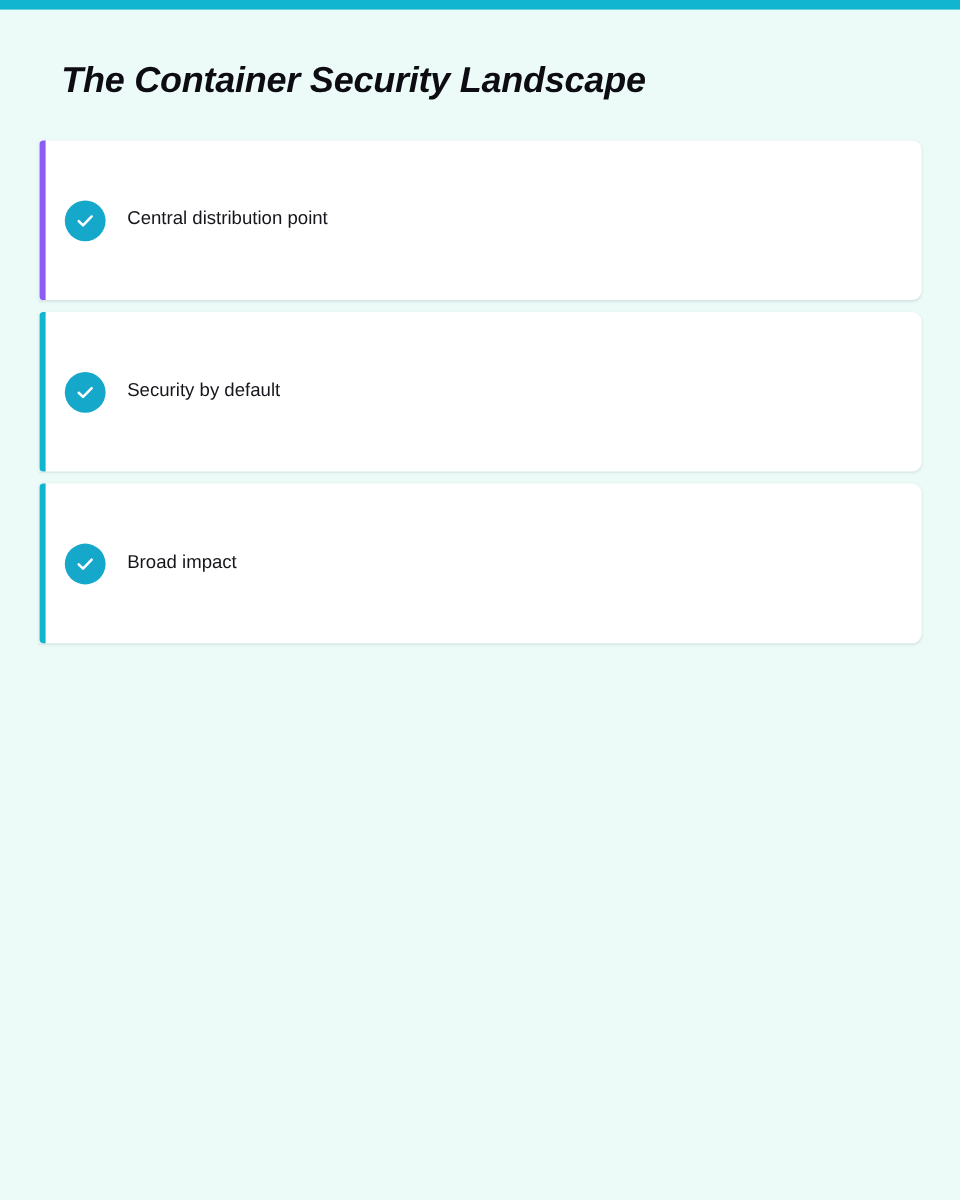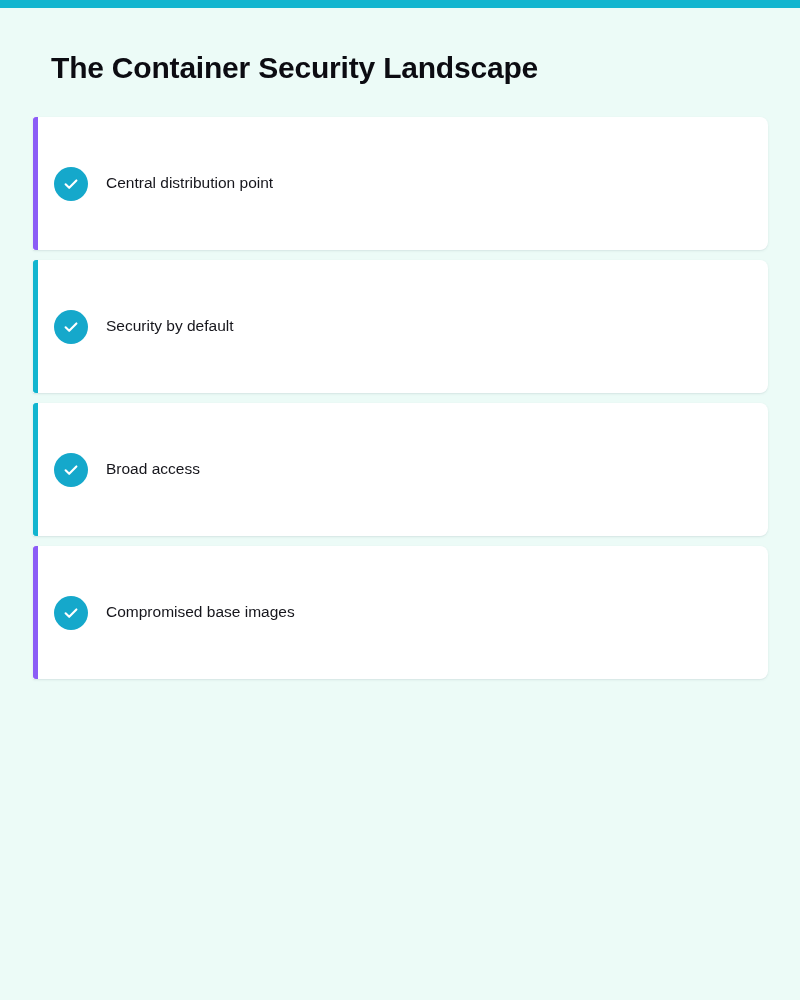--- a/index.html
+++ b/index.html
@@ -26,20 +26,21 @@
 
   #page-title {
     position: absolute;
     top: 31px;
     left: 51px;
     font-size: 30px;
     font-weight: bold;
     color: #0c0c12;
     letter-spacing: -0.2px;
     white-space: nowrap;
+    font-style: italic;
   }
 
   #card-list {
     position: absolute;
     top: 117px;
     left: 33px;
     width: 652px;
   }
 
   .card {
@@ -115,24 +116,15 @@
     </div>
     <span class="card-label">Security by default</span>
   </div>
     <div class="card">
     <div class="card-accent" style="background: rgb(18, 181, 207);"></div>
     <div class="check-badge" style="background: rgb(21, 168, 203);">
       <svg width="18" height="18" viewBox="0 0 18 18" aria-hidden="true">
         <path d="M3.6 9.3 L7.2 12.8 L14.4 5.4" fill="none" stroke="#ffffff" stroke-width="2.1" stroke-linecap="round" stroke-linejoin="round"></path>
       </svg>
     </div>
-    <span class="card-label">Broad access</span>
-  </div>
-    <div class="card">
-    <div class="card-accent" style="background: rgb(139, 92, 246);"></div>
-    <div class="check-badge" style="background: rgb(21, 168, 203);">
-      <svg width="18" height="18" viewBox="0 0 18 18" aria-hidden="true">
-        <path d="M3.6 9.3 L7.2 12.8 L14.4 5.4" fill="none" stroke="#ffffff" stroke-width="2.1" stroke-linecap="round" stroke-linejoin="round"></path>
-      </svg>
-    </div>
-    <span class="card-label">Compromised base images</span>
+    <span class="card-label">Broad impact</span>
   </div>
   </div>
 
 </body></html>

